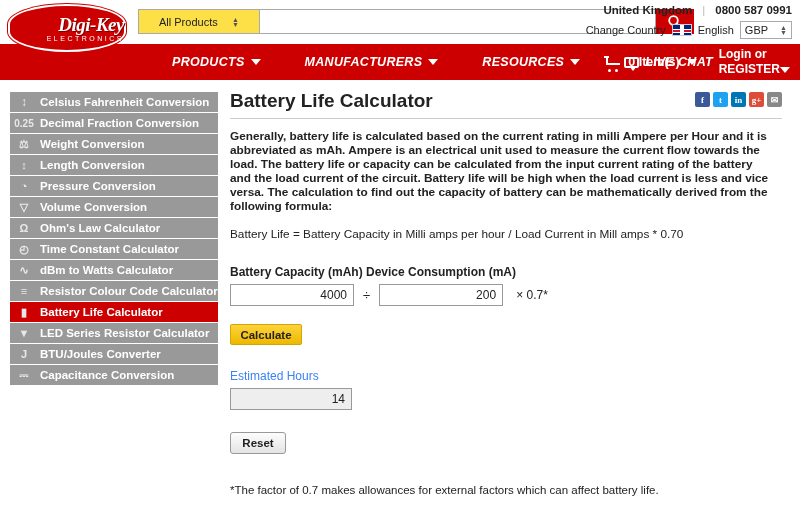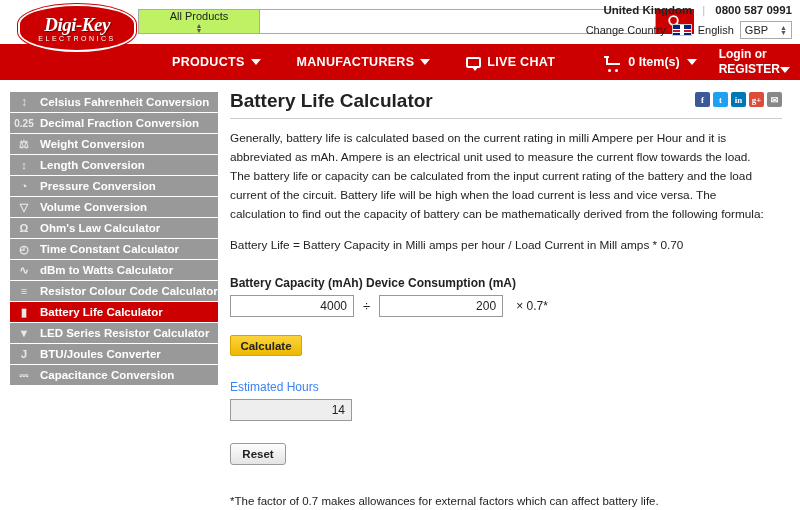--- a/index.html
+++ b/index.html
@@ -13,51 +13,51 @@
   .page { position: relative; width: 800px; height: 510px; background:#fff; }
 
   
   .topbar {
     position: relative;
     height: 44px;
     background: #ffffff;
     border-bottom: 0;
   }
   .logo {
-    position: absolute; left: 18px; top: 4px;
+    position: absolute; left: 8px; top: 4px;
     width: 118px; height: 48px;
     background: #cc0000;
     border-radius: 50% / 42%;
     border: 2px solid #ffffff;
     box-shadow: 0 0 0 1px #cc0000;
     display: flex; flex-direction: column;
-    align-items: center; justify-content: center;
+    align-items: flex-end; justify-content: center;
     z-index: 5;
   }
   .logo .l1 {
     color: #ffffff; font-size: 19px; font-weight: bold;
     font-style: italic; letter-spacing: -0.5px;
     font-family: "Liberation Serif", serif;
     line-height: 19px;
     text-shadow: 1px 1px 0 #7a0000;
   }
   .logo .l2 {
     color: #ffffff; font-size: 7px; letter-spacing: 2.5px;
     margin-top: 1px;
   }
   .search-wrap {
     position: absolute; left: 138px; top: 9px;
     display: flex; align-items: stretch;
   }
   .cat-select {
     width: 122px; height: 25px;
-    border: 1px solid #aaa; background: #bef264;
+    border: 1px solid #aaa; background: #fde047;
     font-size: 11px; color: #222;
     padding: 0 20px;
-    display: flex; align-items: center; justify-content: space-between; flex-direction: column;
+    display: flex; align-items: center; justify-content: space-between;
   }
   .cat-select .spin {
     display: flex; flex-direction: column; line-height: 5px; font-size: 7px; color:#555;
   }
   .search-input {
     width: 396px; height: 25px;
     border: 1px solid #aaa; border-left: 0;
     background: #fff; font-size: 12px;
     padding: 0 6px;
   }
@@ -106,21 +106,21 @@
     height: 18px;
   }
   .currency .spin { font-size: 7px; color: #555; line-height: 5px; display:flex; flex-direction:column;}
 
   
   .nav {
     height: 36px; background: #cc0000;
     display: flex; align-items: center;
     color: #fff; position: relative;
   }
-  .nav .items { display: flex; align-items: center; margin-left: 156px; gap: 4px; }
+  .nav .items { display: flex; align-items: center; margin-left: 156px; gap: 12px; font-style: italic; }
   .nav .item {
     font-size: 12.5px; font-weight: bold; letter-spacing: .3px;
     padding: 0 16px; display: flex; align-items: center; gap: 6px;
     height: 36px; cursor: pointer;
   }
   .caret-d {
     width: 0; height: 0; border-left: 5px solid transparent;
     border-right: 5px solid transparent; border-top: 6px solid #fff;
     display: inline-block;
   }
@@ -195,22 +195,22 @@
     color: #fff; font-size: 9px; font-weight: bold;
     font-family: "Liberation Serif", serif;
   }
   .sq.fb { background: #3b5998; }
   .sq.tw { background: #1da1f2; }
   .sq.li { background: #0077b5; }
   .sq.gp { background: #dd4b39; }
   .sq.ml { background: #888888; }
 
   .para {
-    font-size: 11.8px; line-height: 19px; color: #222;
-    margin: 0 12px 14px 0; text-align: left;
+    font-size: 11.8px; line-height: 14px; color: #222;
+    margin: 0 12px 14px 0; text-align: left; font-weight: bold;
   }
   .formula { font-size: 11.8px; color: #222; margin: 0 0 24px 0; }
 
   .field-labels { display: flex; align-items: flex-end; gap: 0; margin-bottom: 5px; }
   .fl { font-size: 12px; font-weight: bold; color: #222; }
   .fl.cap { width: 136px; }
   .inputs-row { display: flex; align-items: center; gap: 9px; }
   .num-input {
     width: 124px; height: 22px;
     border: 1px solid #999; background: #fff;
@@ -309,20 +309,24 @@
     <div class="items">
       <div class="item">
         <span>PRODUCTS</span>
         <span class="caret-d"></span>
       </div>
       <div class="item">
         <span>MANUFACTURERS</span>
         <span class="caret-d"></span>
       </div>
       <div class="item">
+        <span>RESOURCES</span>
+        <span class="caret-d"></span>
+      </div>
+      <div class="item">
         <span class="chat-icon"></span>
         <span>LIVE CHAT</span>
       </div>
     </div>
     <div class="right">
       <div class="cart">
         <span class="cart-icon">
           <span class="bar"></span>
             <span class="body"></span>
             <span class="w1"></span>

